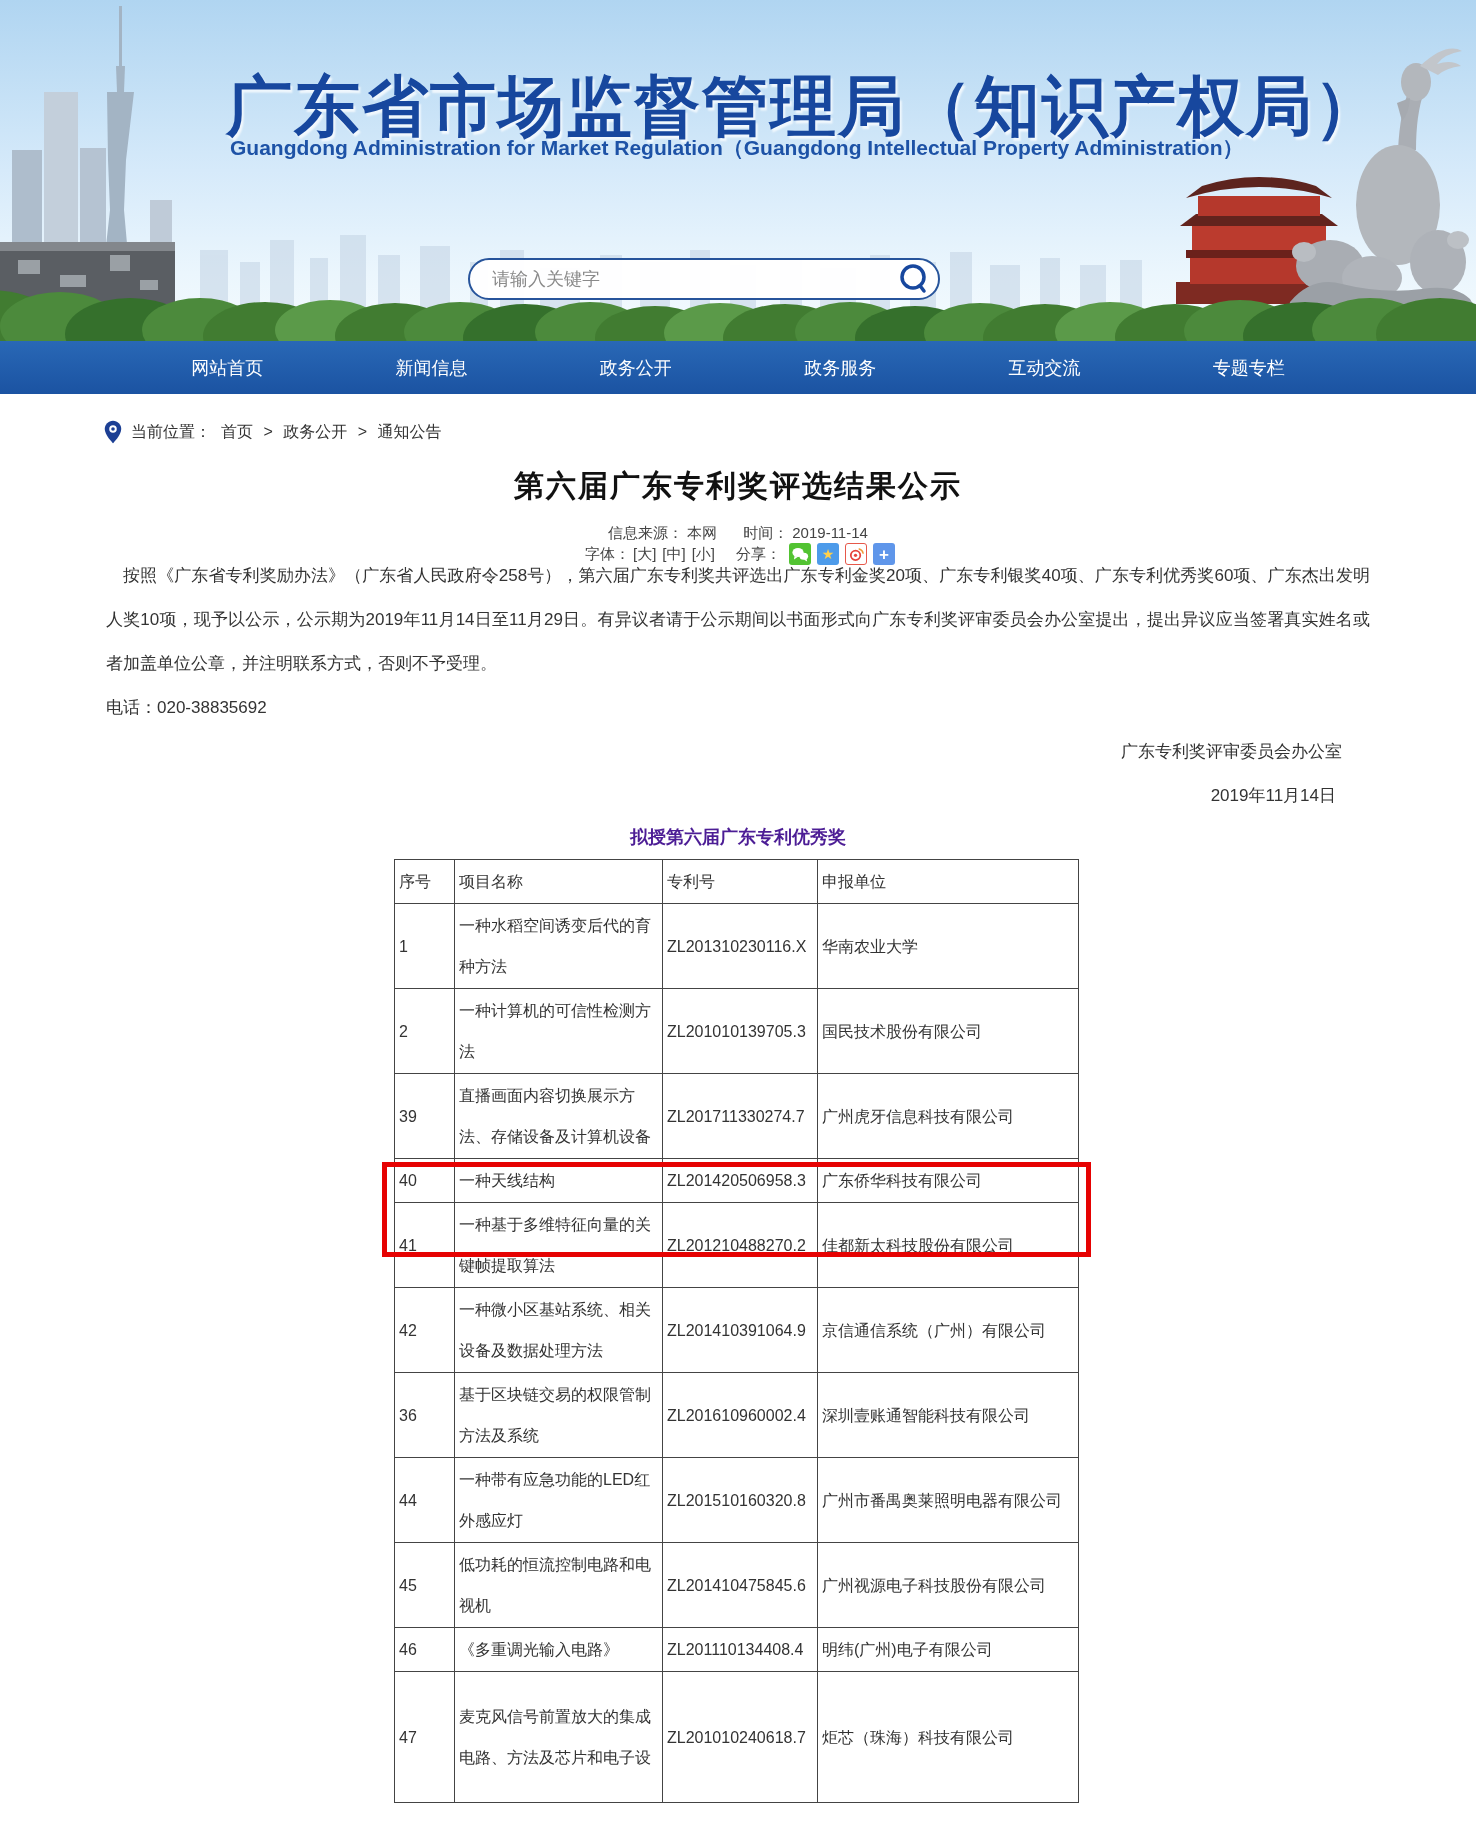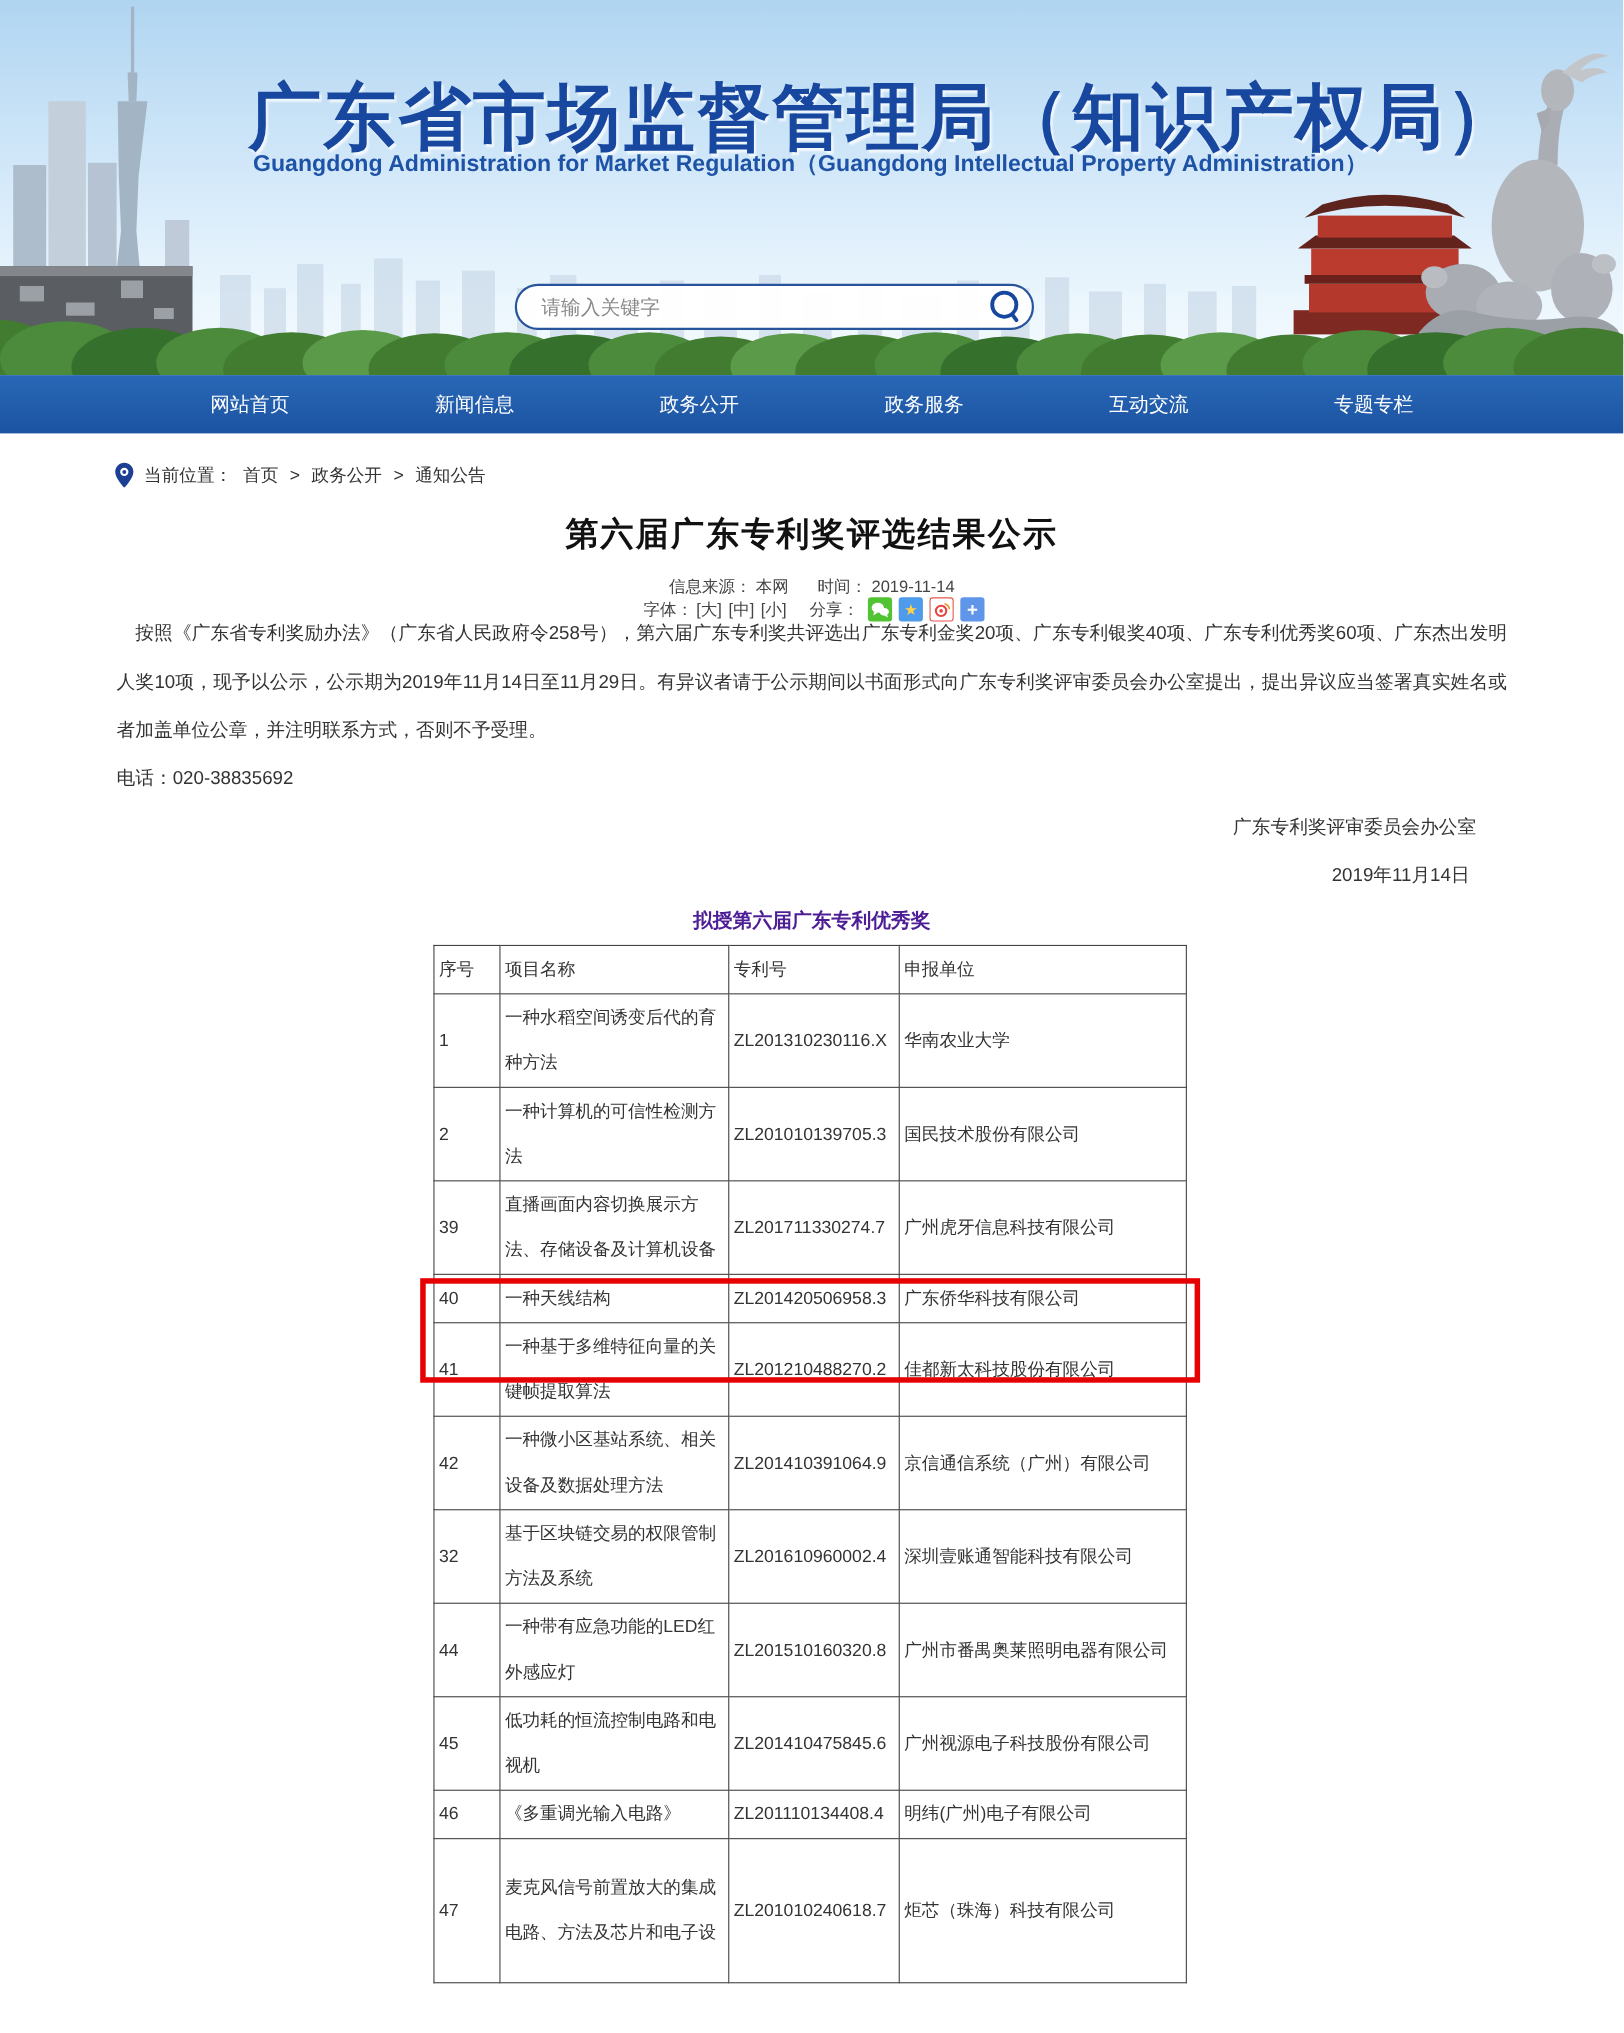--- a/index.html
+++ b/index.html
@@ -300,21 +300,21 @@
               <td class="c-patent">ZL201210488270.2</td>
               <td class="c-org">佳都新太科技股份有限公司</td>
             </tr>
             <tr>
               <td class="c-no">42</td>
               <td class="c-name">一种微小区基站系统、相关设备及数据处理方法</td>
               <td class="c-patent">ZL201410391064.9</td>
               <td class="c-org">京信通信系统（广州）有限公司</td>
             </tr>
             <tr>
-              <td class="c-no">32</td>
+              <td class="c-no">36</td>
               <td class="c-name">基于区块链交易的权限管制方法及系统</td>
               <td class="c-patent">ZL201610960002.4</td>
               <td class="c-org">深圳壹账通智能科技有限公司</td>
             </tr>
             <tr>
               <td class="c-no">44</td>
               <td class="c-name">一种带有应急功能的LED红外感应灯</td>
               <td class="c-patent">ZL201510160320.8</td>
               <td class="c-org">广州市番禺奥莱照明电器有限公司</td>
             </tr>

